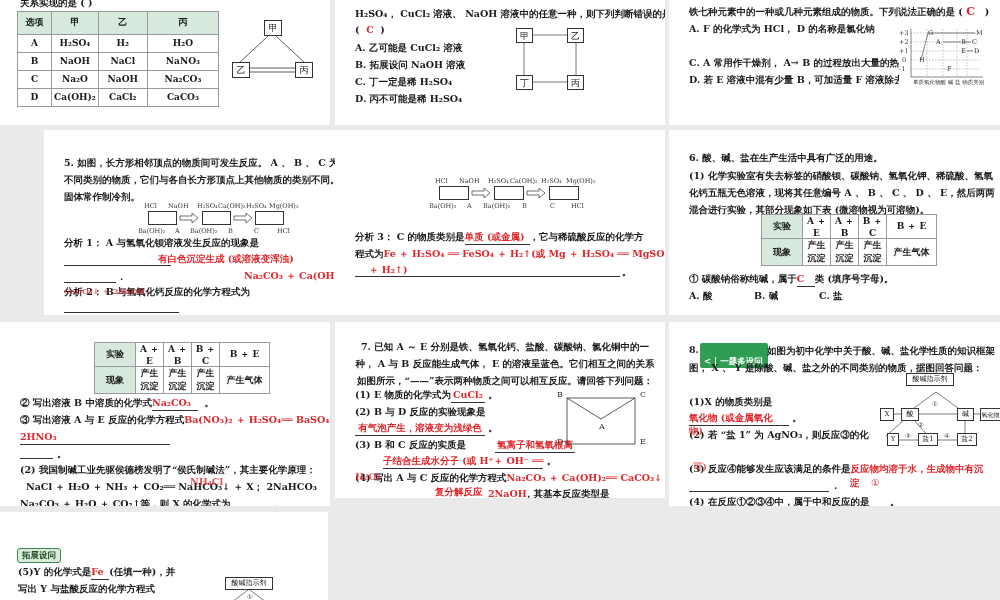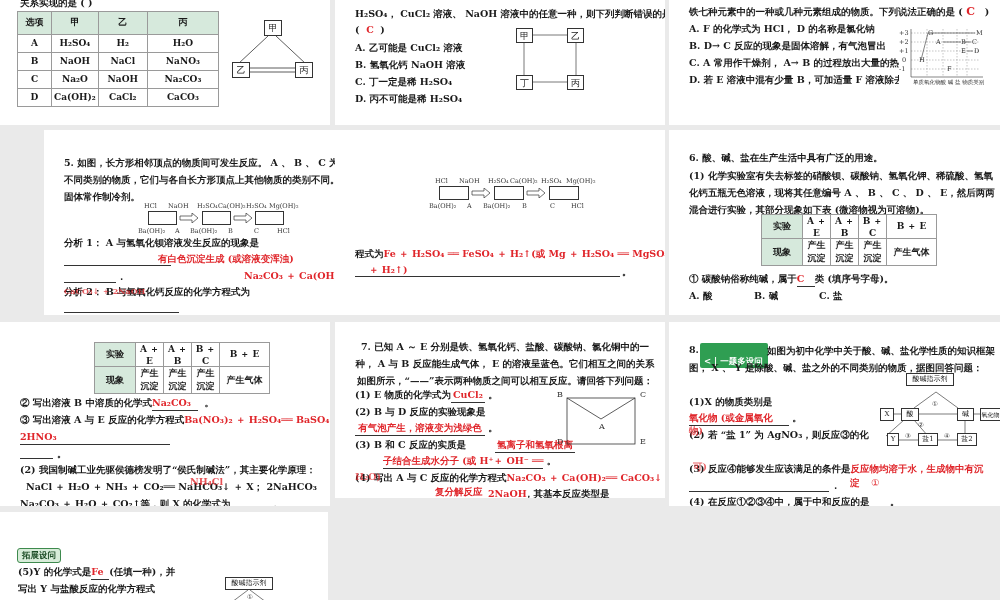--- a/index.html
+++ b/index.html
@@ -70,41 +70,40 @@
   <div class="box" style="left:232px;top:62px;width:18px;height:16px;">乙</div>
   <div class="box" style="left:295px;top:62px;width:18px;height:16px;">丙</div>
 </div>
 
 <div class="slide" style="left:335px;top:0;width:330px;height:125px;">
   <div class="t" style="left:20px;top:6px;">H₂SO₄， CuCl₂ 溶液、 NaOH 溶液中的任意一种，则下列判断错误的是</div>
   <div class="t" style="left:20px;top:22px;">
     <span>(</span>&nbsp;&nbsp;<span class="red">C</span>&nbsp;&nbsp;<span>)</span>
   </div>
   <div class="t" style="left:20px;top:40px;">A. 乙可能是 CuCl₂ 溶液</div>
-  <div class="t" style="left:20px;top:57px;">B. 氢氧化钙 NaOH 溶液</div>
+  <div class="t" style="left:20px;top:57px;">B. 拓展设问 NaOH 溶液</div>
   <div class="t" style="left:20px;top:74px;">C. 丁一定是稀 H₂SO₄</div>
   <div class="t" style="left:20px;top:91px;">D. 丙不可能是稀 H₂SO₄</div>
   <svg style="left:180px;top:28px;" width="70" height="60">
     <line x1="17" y1="7" x2="53" y2="7" stroke="#555" stroke-width="0.8"></line>
     <line x1="17" y1="54" x2="53" y2="54" stroke="#555" stroke-width="0.8"></line>
     <line x1="9" y1="14" x2="9" y2="47" stroke="#555" stroke-width="0.8"></line>
     <line x1="61" y1="14" x2="61" y2="47" stroke="#555" stroke-width="0.8"></line>
   </svg>
   <div class="box" style="left:181px;top:28px;width:17px;height:15px;">甲</div>
   <div class="box" style="left:232px;top:28px;width:17px;height:15px;">乙</div>
   <div class="box" style="left:181px;top:75px;width:17px;height:15px;">丁</div>
   <div class="box" style="left:232px;top:75px;width:17px;height:15px;">丙</div>
 </div>
 
 <div class="slide" style="left:669px;top:0;width:331px;height:125px;">
   <div class="t" style="left:20px;top:4px;">
     <span>铁七种元素中的一种或几种元素组成的物质。下列说法正确的是 (</span>&nbsp;<span class="red" style="font-size:11px;">C</span>&nbsp;&nbsp;&nbsp;<span>)</span>
   </div>
   <div class="t" style="left:20px;top:21px;">A. F 的化学式为 HCl， D 的名称是氯化钠</div>
-  <div class="t" style="left:20px;top:38px;">B. D→ C 反应的现象是固体溶解，有气泡冒出</div>
   <div class="t" style="left:20px;top:55px;">C. A 常用作干燥剂， A→ B 的过程放出大量的热</div>
   <div class="t" style="left:20px;top:72px;width:210px;overflow:hidden;">D. 若 E 溶液中混有少量 B，可加适量 F 溶液除去</div>
 
   <div style="position:absolute;left:230px;top:27px;width:101px;height:60px;background:#fff;">
     <svg width="101" height="60" style="left:0;top:0;">
       <g stroke="#888" stroke-width="0.5" stroke-dasharray="1.5,1.5">
         <line x1="12" y1="6" x2="80" y2="6"></line>
           <line x1="12" y1="15" x2="80" y2="15"></line>
         <line x1="12" y1="24" x2="80" y2="24"></line>
           <line x1="12" y1="33" x2="80" y2="33"></line>
@@ -196,20 +195,23 @@
         <path d="M1 3 H13 V0 L19 5 L13 10 V7 H1 Z" fill="none" stroke="#333" stroke-width="0.7"></path>
       </svg>
     <div class="box" style="left:121px;top:9px;width:30px;height:14px;"></div>
     <div class="tiny" style="left:1px;top:25px;">Ba(OH)₂</div>
     <div class="tiny" style="left:39px;top:25px;">A</div>
     <div class="tiny" style="left:55px;top:25px;">Ba(OH)₂</div>
     <div class="tiny" style="left:94px;top:25px;">B</div>
     <div class="tiny" style="left:122px;top:25px;">C</div>
     <div class="tiny" style="left:143px;top:25px;">HCl</div>
   </div>
+  <div class="t" style="left:20px;top:99px;">
+    <span>分析 3： C 的物质类别是</span><span class="red ul" style="min-width:65px;">单质 (或金属)</span><span>，它与稀硫酸反应的化学方</span>
+  </div>
   <div class="t" style="left:20px;top:116px;">
     <span>程式为</span><span class="red">Fe ＋ H₂SO₄ ══ FeSO₄ ＋ H₂↑(或 Mg ＋ H₂SO₄ ══ MgSO₄</span>
   </div>
   <div class="line" style="left:20px;top:146px;width:265px;"></div>
   <div class="t red" style="left:34px;top:132px;">＋ H₂↑)</div>
   <div class="t" style="left:287px;top:134px;">。</div>
 </div>
 
 <div class="slide" style="left:669px;top:130px;width:331px;height:185px;">
   <div class="t" style="left:20px;top:20px;">6. 酸、碱、盐在生产生活中具有广泛的用途。</div>

